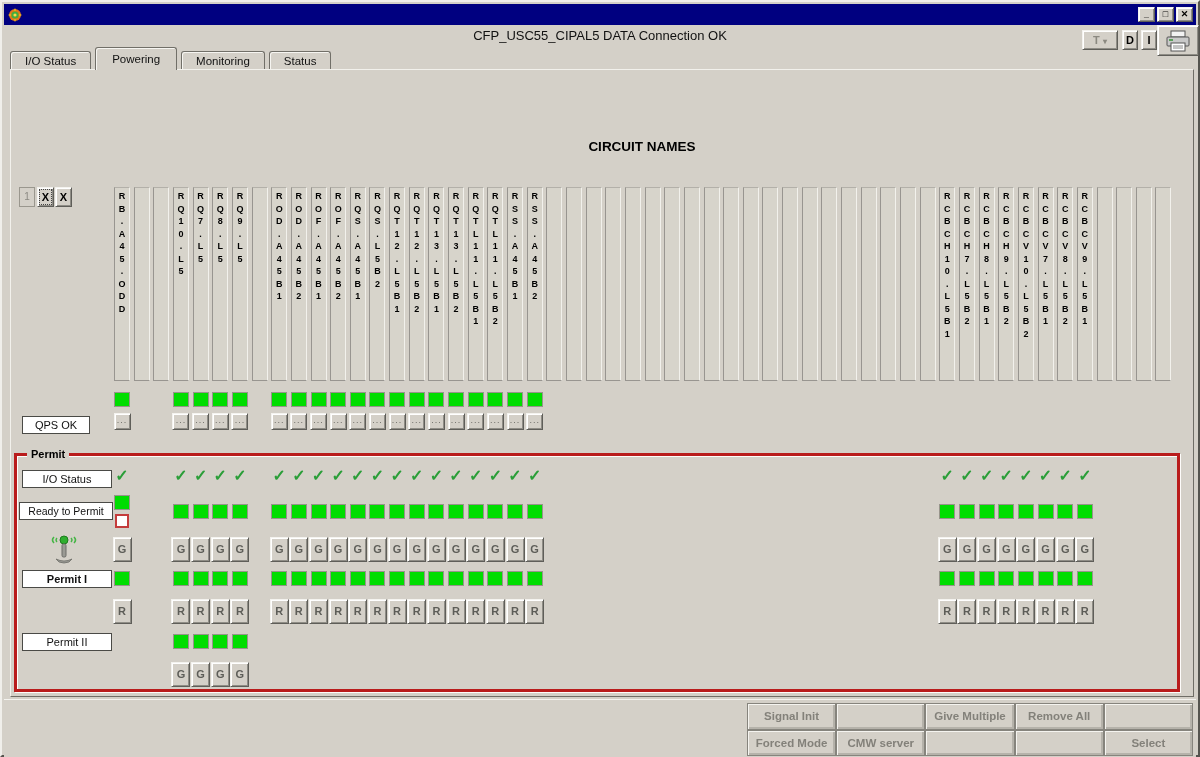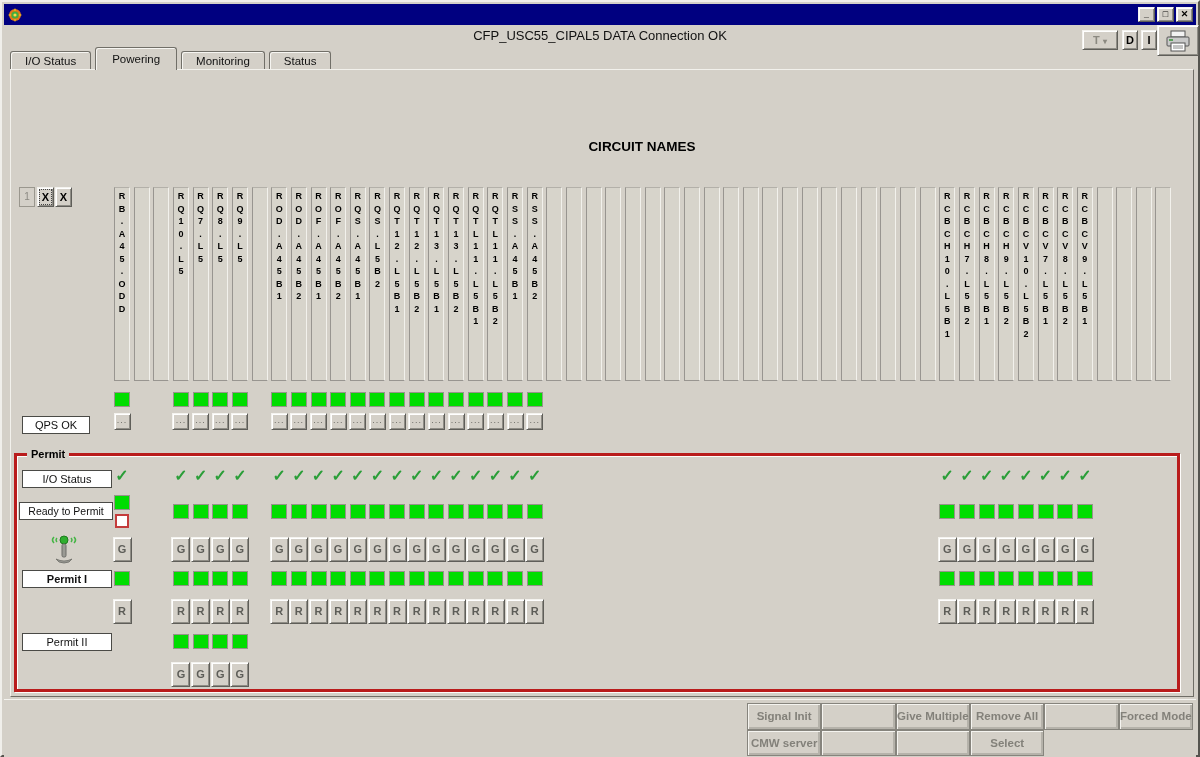--- a/index.html
+++ b/index.html
@@ -75,21 +75,21 @@
   
   .groupbox { position:absolute; left:12px; top:451px; width:1166px; height:239px;
               border:3px solid #b91c1c; box-shadow:inset 1px 1px 0 #fdfcfa, 1px 1px 0 #fdfcfa; }
   .grouplbl { position:absolute; left:10px; top:-8px; background:#d4d0c8; padding:0 4px;
               font-size:11px; font-weight:bold; color:#000; }
 
   
   .bottombar { position:absolute; left:2px; right:2px; top:697px; height:58px; background:#d4d0c8;
                border-top:1px solid #f4f3ef; }
   #btngrid { position:absolute; left:743px; top:3px; width:446px; height:53px;
-             display:grid; grid-template-columns:repeat(6,1fr); grid-template-rows:1fr 1fr; }
+             display:grid; grid-template-columns:repeat(5,1fr); grid-template-rows:1fr 1fr; }
   .gridcell { border:1px solid #86847d; background:#d4d0c8;
               box-shadow:inset 1px 1px 0 #f5f4f0, inset -2px -2px 0 #b5b2aa;
               font-size:11.5px; font-weight:bold; color:#83817a; text-align:center;
               display:flex; align-items:center; justify-content:center; }
 
   svg { display:block; }
 </style>
 </head>
 <body>
 

